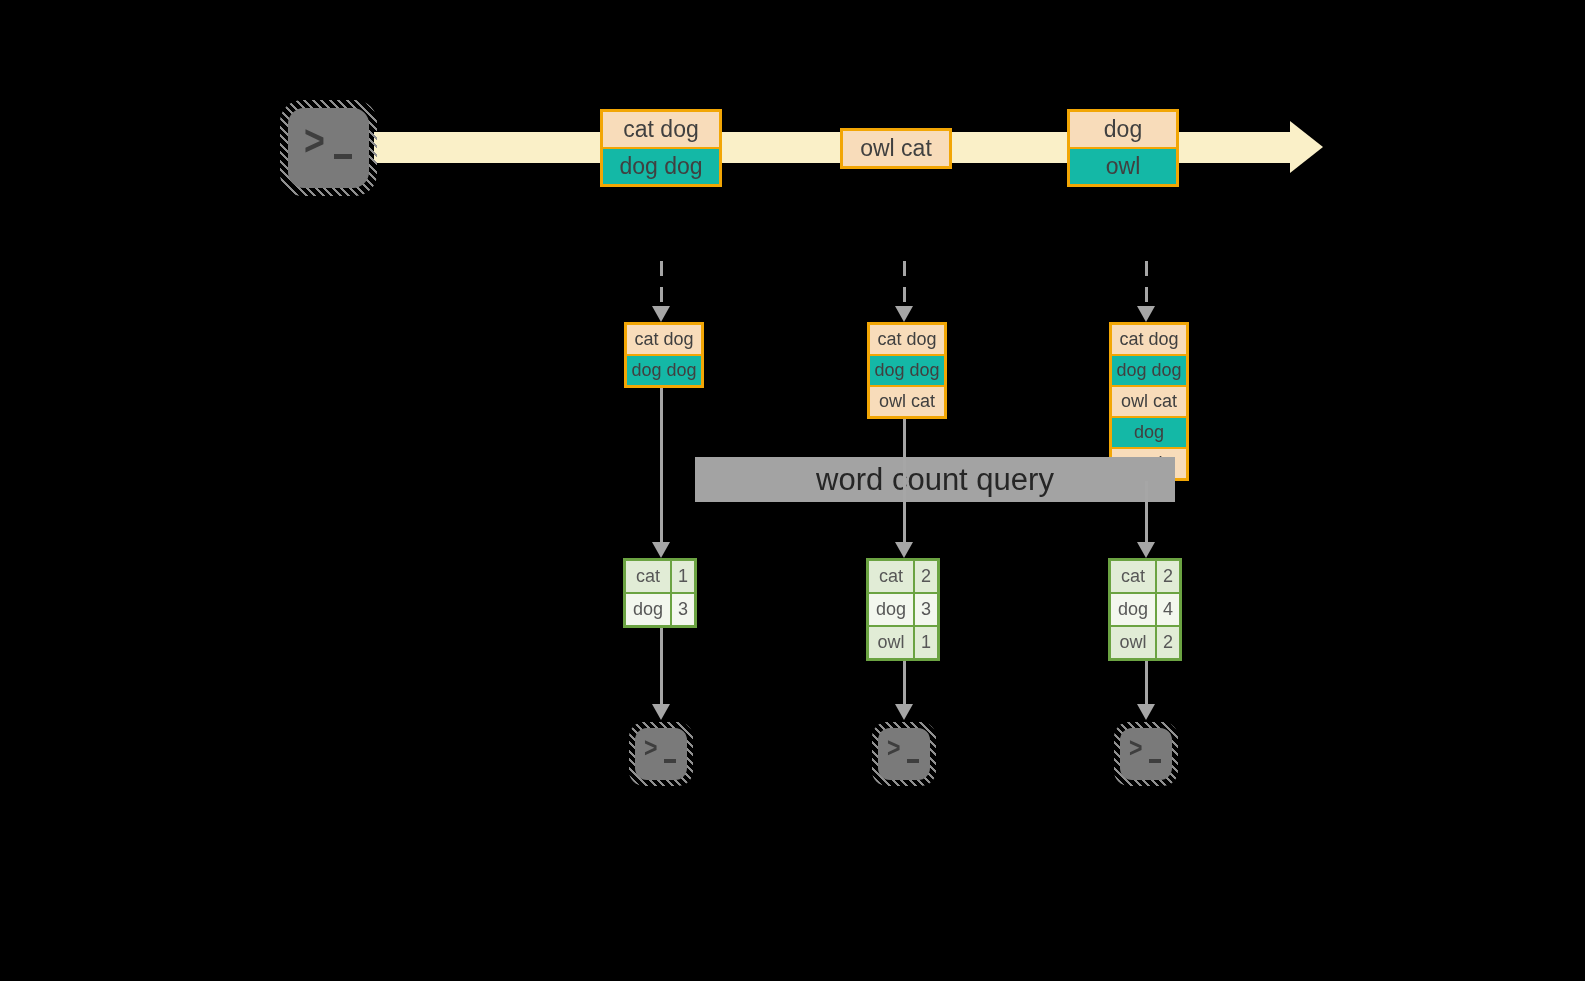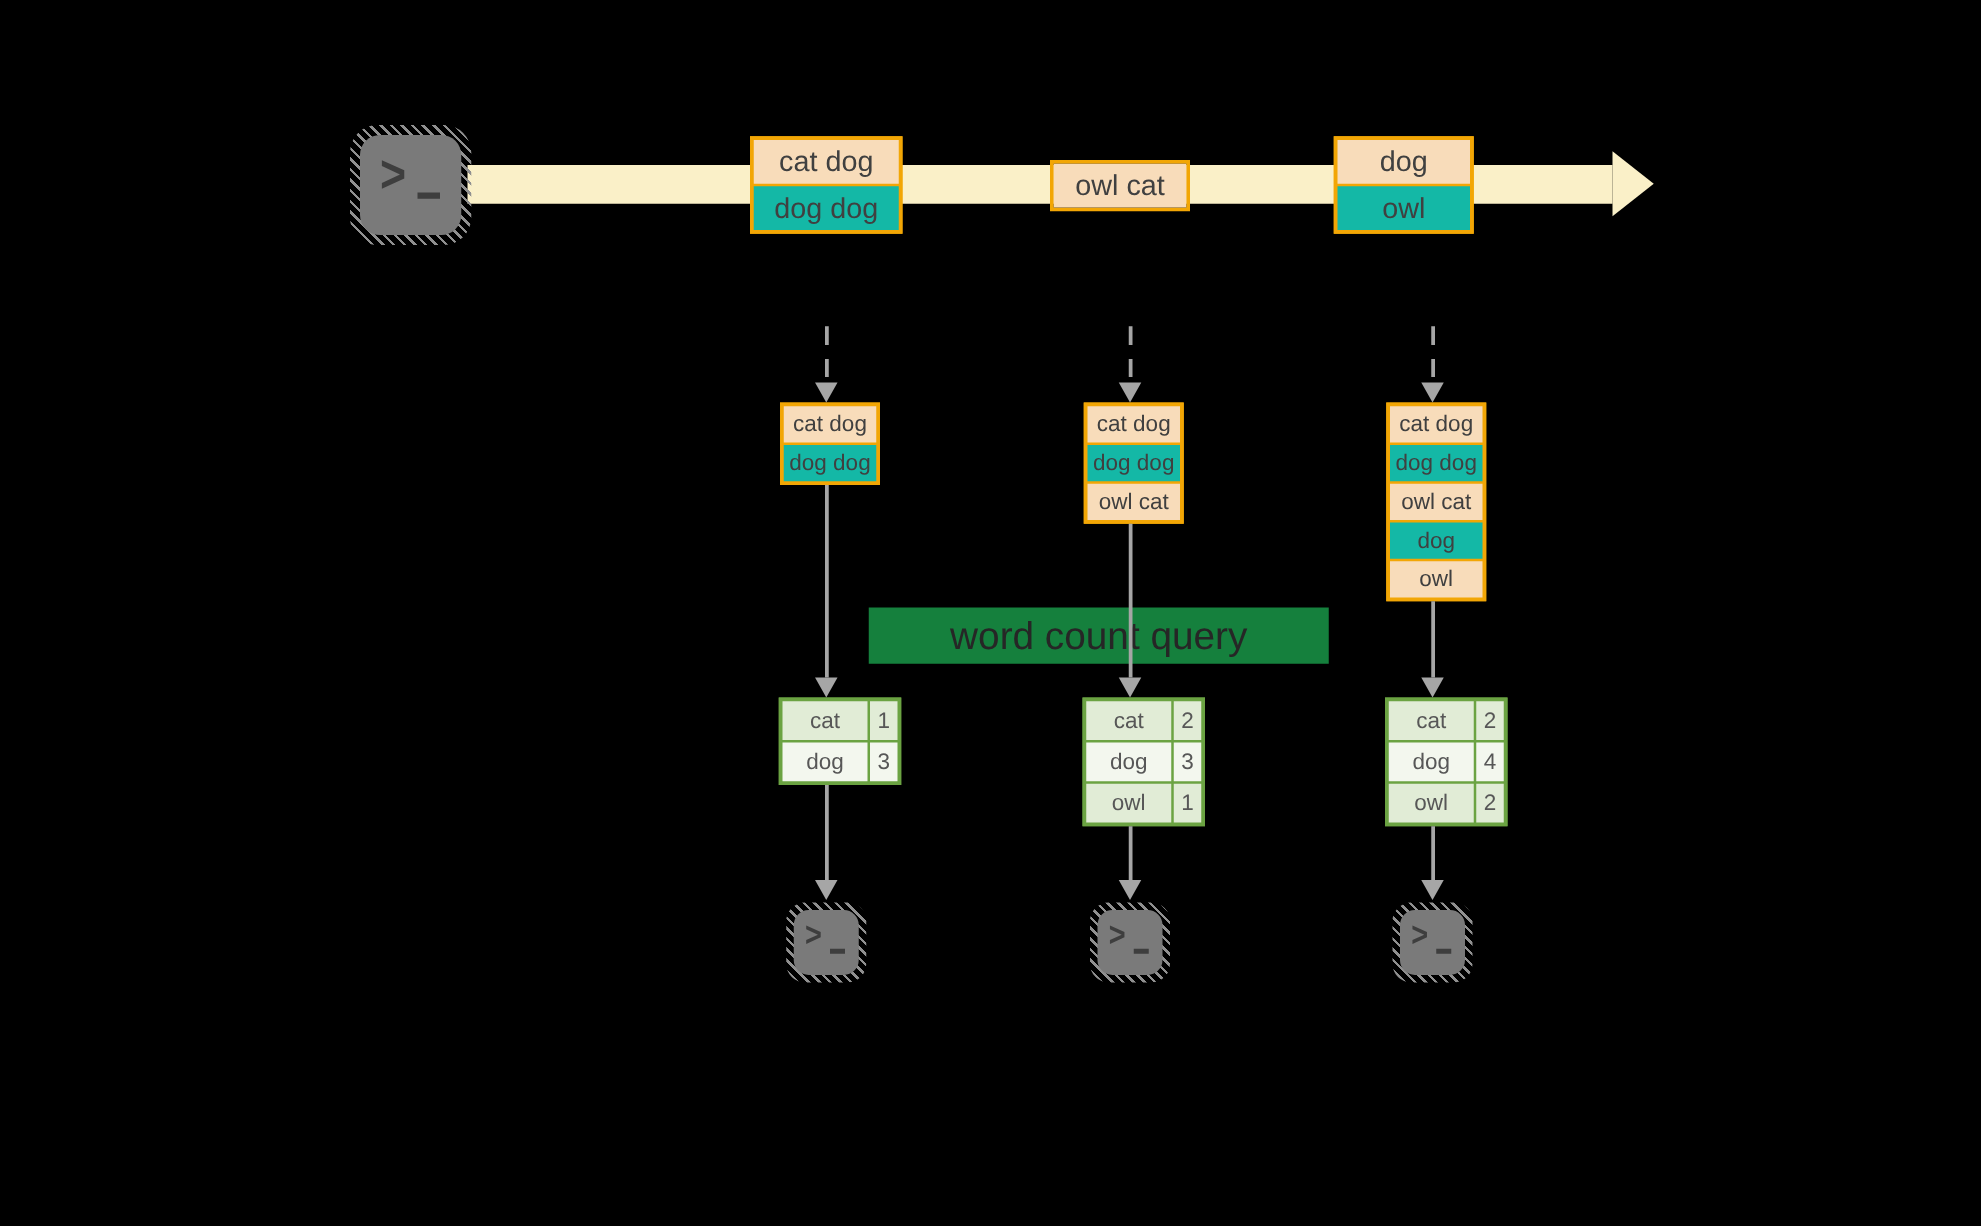--- a/index.html
+++ b/index.html
@@ -27,29 +27,29 @@
 
   
   .vdash { position:absolute; width:3px; z-index:5;
           background:repeating-linear-gradient(to bottom,#a6a6a6 0 15px,transparent 15px 26px); }
   .vline { position:absolute; width:3px; background:#a6a6a6; z-index:5; }
   .ahead { position:absolute; width:0; height:0; z-index:5;
           border-left:9px solid transparent; border-right:9px solid transparent;
           border-top:16px solid #a6a6a6; }
 
   
-  .banner { position:absolute; left:695px; top:486px; width:368px; height:45px;
-          background:#15803d; z-index:3; display:flex; align-items:center;
+  .banner { position:absolute; left:695px; top:457px; width:480px; height:45px;
+          background:#a3a3a3; z-index:3; display:flex; align-items:center;
           justify-content:center; font-size:31px; color:#262626; }
 
   
   .count-table { position:absolute; z-index:4; border:3px solid #6ba342;
           background:#6ba342; display:flex; flex-direction:column; gap:2px; }
   .crow { display:flex; gap:2px; height:31px; }
-  .cword { width:68px; display:flex; align-items:center; justify-content:center;
+  .cword { width:44px; display:flex; align-items:center; justify-content:center;
           font-size:18px; color:#575757; }
   .cnum  { width:22px; display:flex; align-items:center; justify-content:center;
           font-size:18px; color:#575757; }
   .row-dark  .cword, .row-dark  .cnum { background:#e1ecd6; }
   .row-light .cword, .row-light .cnum { background:#f3f7ee; }
 
   
   .term { position:absolute; z-index:2; }
   .term-hatch { position:absolute; inset:0; border-radius:22px;
           background:repeating-linear-gradient(45deg,#909090 0 2px,transparent 2px 6px); }

